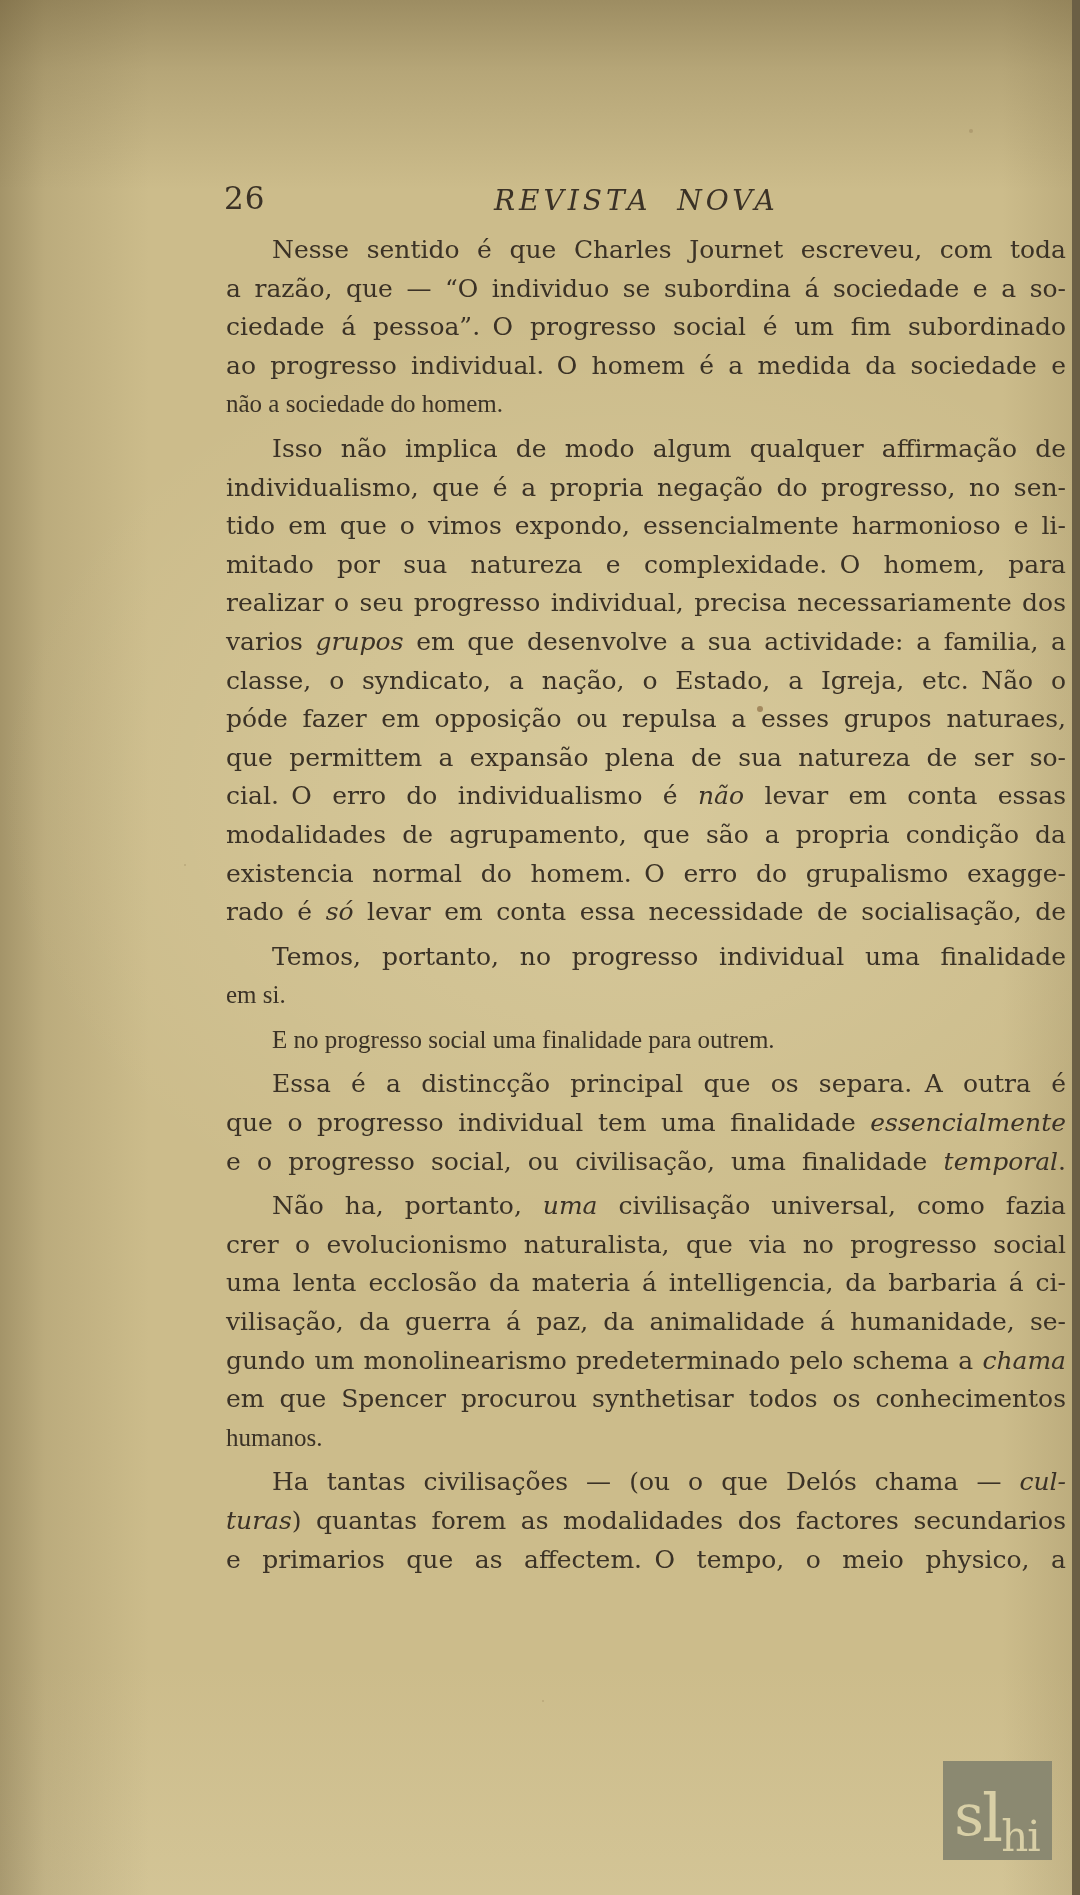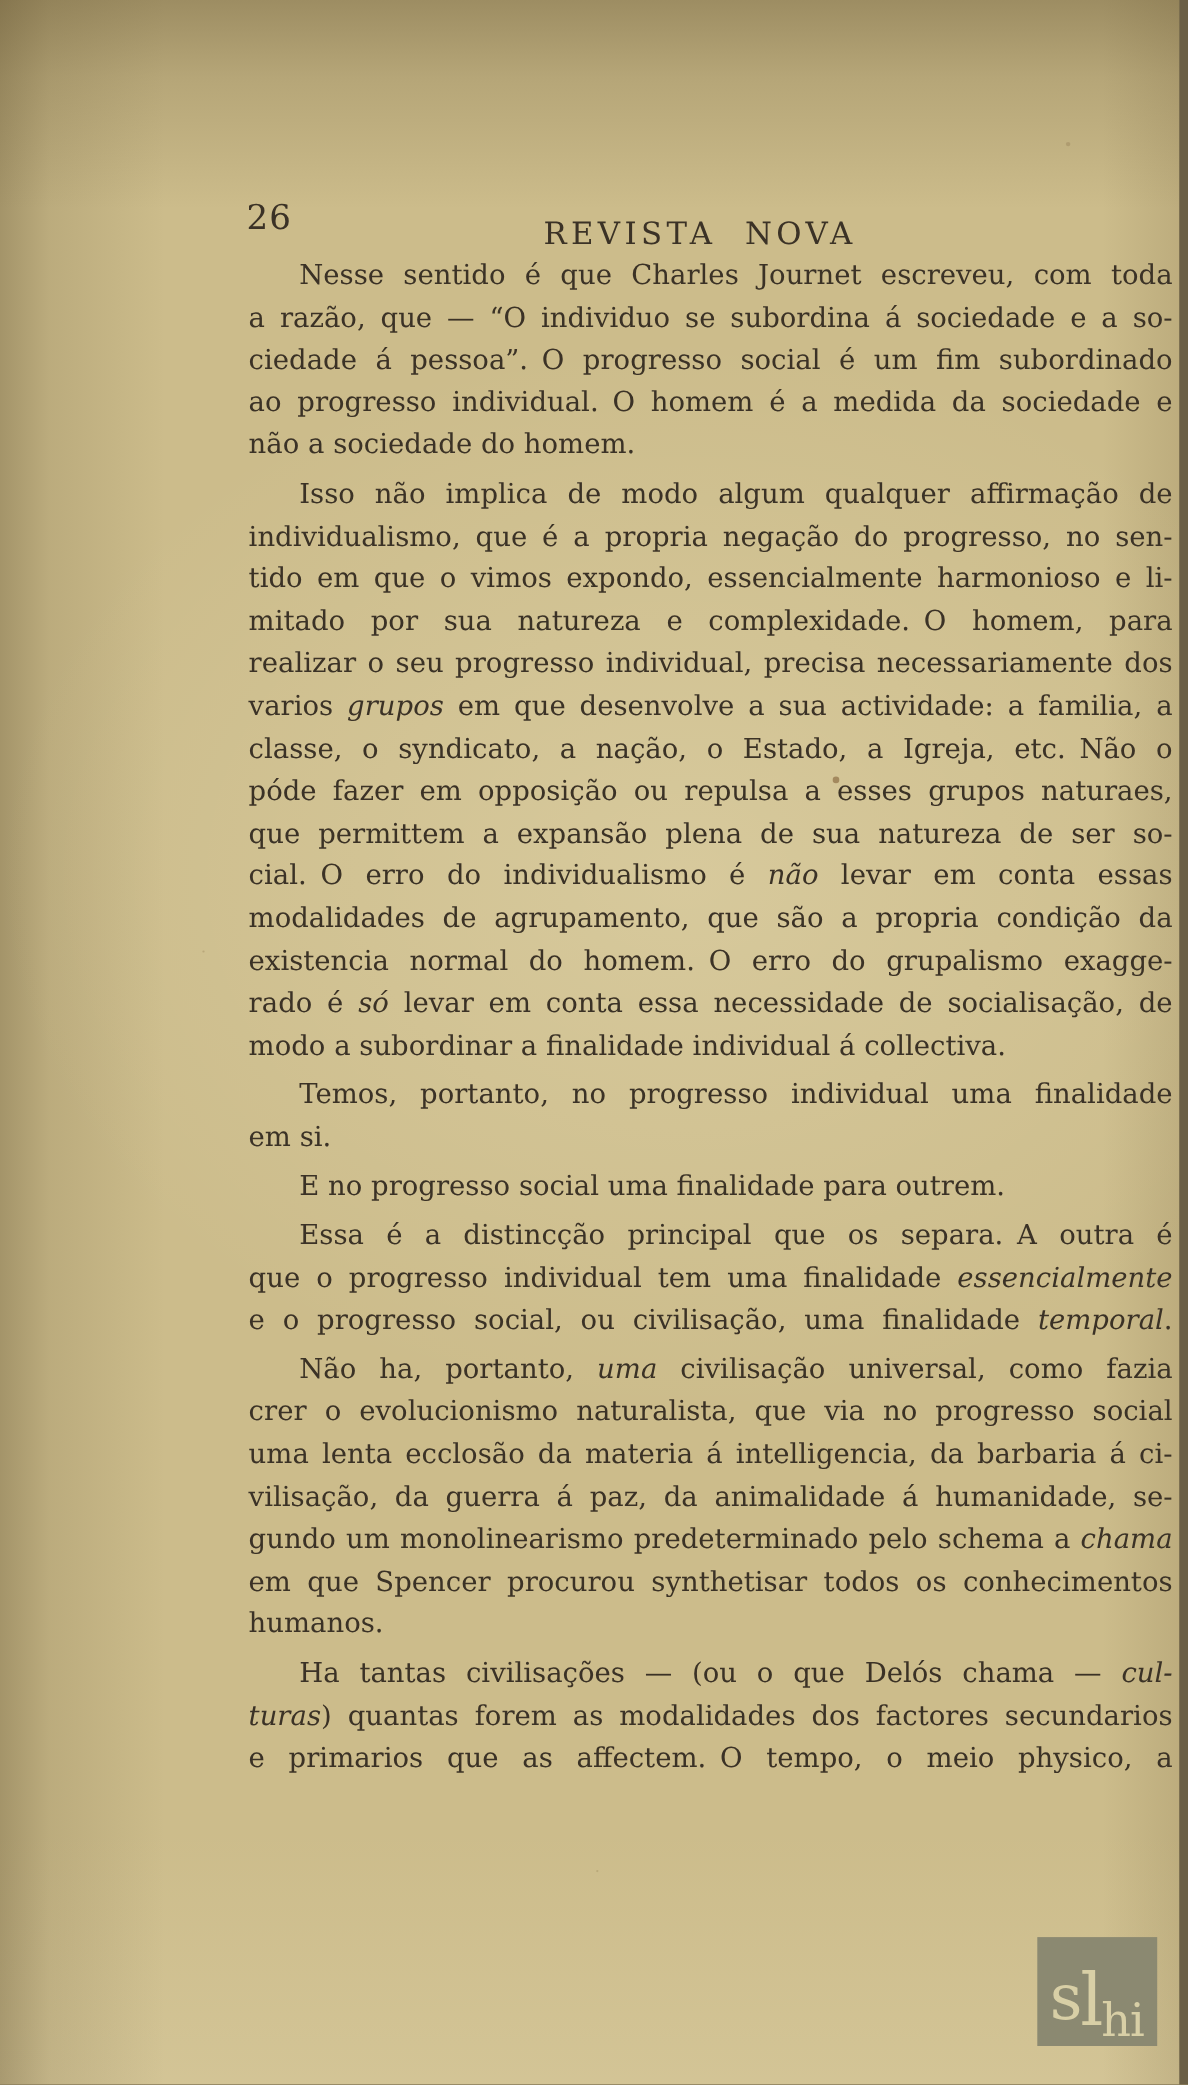--- a/index.html
+++ b/index.html
@@ -28,38 +28,38 @@
       968px 128px 0 -1px rgba(130,105,70,0.28),
       182px 862px 0 -2px rgba(120,95,60,0.25),
       540px 1698px 0 -2px rgba(120,95,60,0.22);
   }
   .page-number{
     position:absolute;left:224px;top:183px;
     font-size:31px;line-height:1;
     letter-spacing:1px;
   }
   .journal-title{
-    position:absolute;left:494px;top:199px;
+    position:absolute;left:494px;top:187px;
     font-size:28px;line-height:1;
-    letter-spacing:4px;word-spacing:13px;
+    letter-spacing:4px;word-spacing:13px;font-style:italic;
   }
   .page-body{
     position:absolute;left:226px;top:231px;width:840px;
   }
   .para{margin:0 0 6px 0;}
   .para:last-child{margin-bottom:0;}
   .line{
     font-size:25px;
     line-height:38.6px;
     text-align:justify;
     text-align-last:justify;
     white-space:normal;
   }
   .line.first{text-indent:46px;}
-  .line.last{text-align-last:left;}
+  .line.last{text-align-last:left;font-family:Liberation Serif, serif;}
   .it{font-style:italic;margin-top:32px;}
   .stamp{
     position:absolute;left:943px;top:1761px;width:109px;height:99px;
     background:#8b8971;
     display:flex;flex-direction:row;align-items:flex-end;justify-content:center;
     padding:0;box-sizing:border-box;
     color:#d8cfa6;
   }
   .stamp span{display:block;line-height:1;position:relative;}
   .stamp .g-s{font-size:58px;top:-16px;}
@@ -91,21 +91,20 @@
         <div class="line"><span>mitado por sua natureza e complexidade. O homem, para</span></div>
         <div class="line"><span>realizar o seu progresso individual, precisa necessariamente dos</span></div>
         <div class="line"><span>varios </span><span class="it">grupos</span><span> em que desenvolve a sua actividade: a familia, a</span></div>
         <div class="line"><span>classe, o syndicato, a nação, o Estado, a Igreja, etc. Não o</span></div>
         <div class="line"><span>póde fazer em opposição ou repulsa a esses grupos naturaes,</span></div>
         <div class="line"><span>que permittem a expansão plena de sua natureza de ser so-</span></div>
         <div class="line"><span>cial. O erro do individualismo é </span><span class="it">não</span><span> levar em conta essas</span></div>
         <div class="line"><span>modalidades de agrupamento, que são a propria condição da</span></div>
         <div class="line"><span>existencia normal do homem. O erro do grupalismo exagge-</span></div>
         <div class="line"><span>rado é </span><span class="it">só</span><span> levar em conta essa necessidade de socialisação, de</span></div>
-        <div class="line last"><span>modo a subordinar a finalidade individual á collectiva.</span></div>
       </div>
       <div class="para">
         <div class="line first"><span>Temos, portanto, no progresso individual uma finalidade</span></div>
         <div class="line last"><span>em si.</span></div>
       </div>
       <div class="para">
         <div class="line first last"><span>E no progresso social uma finalidade para outrem.</span></div>
       </div>
       <div class="para">
         <div class="line first"><span>Essa é a distincção principal que os separa. A outra é</span></div>

